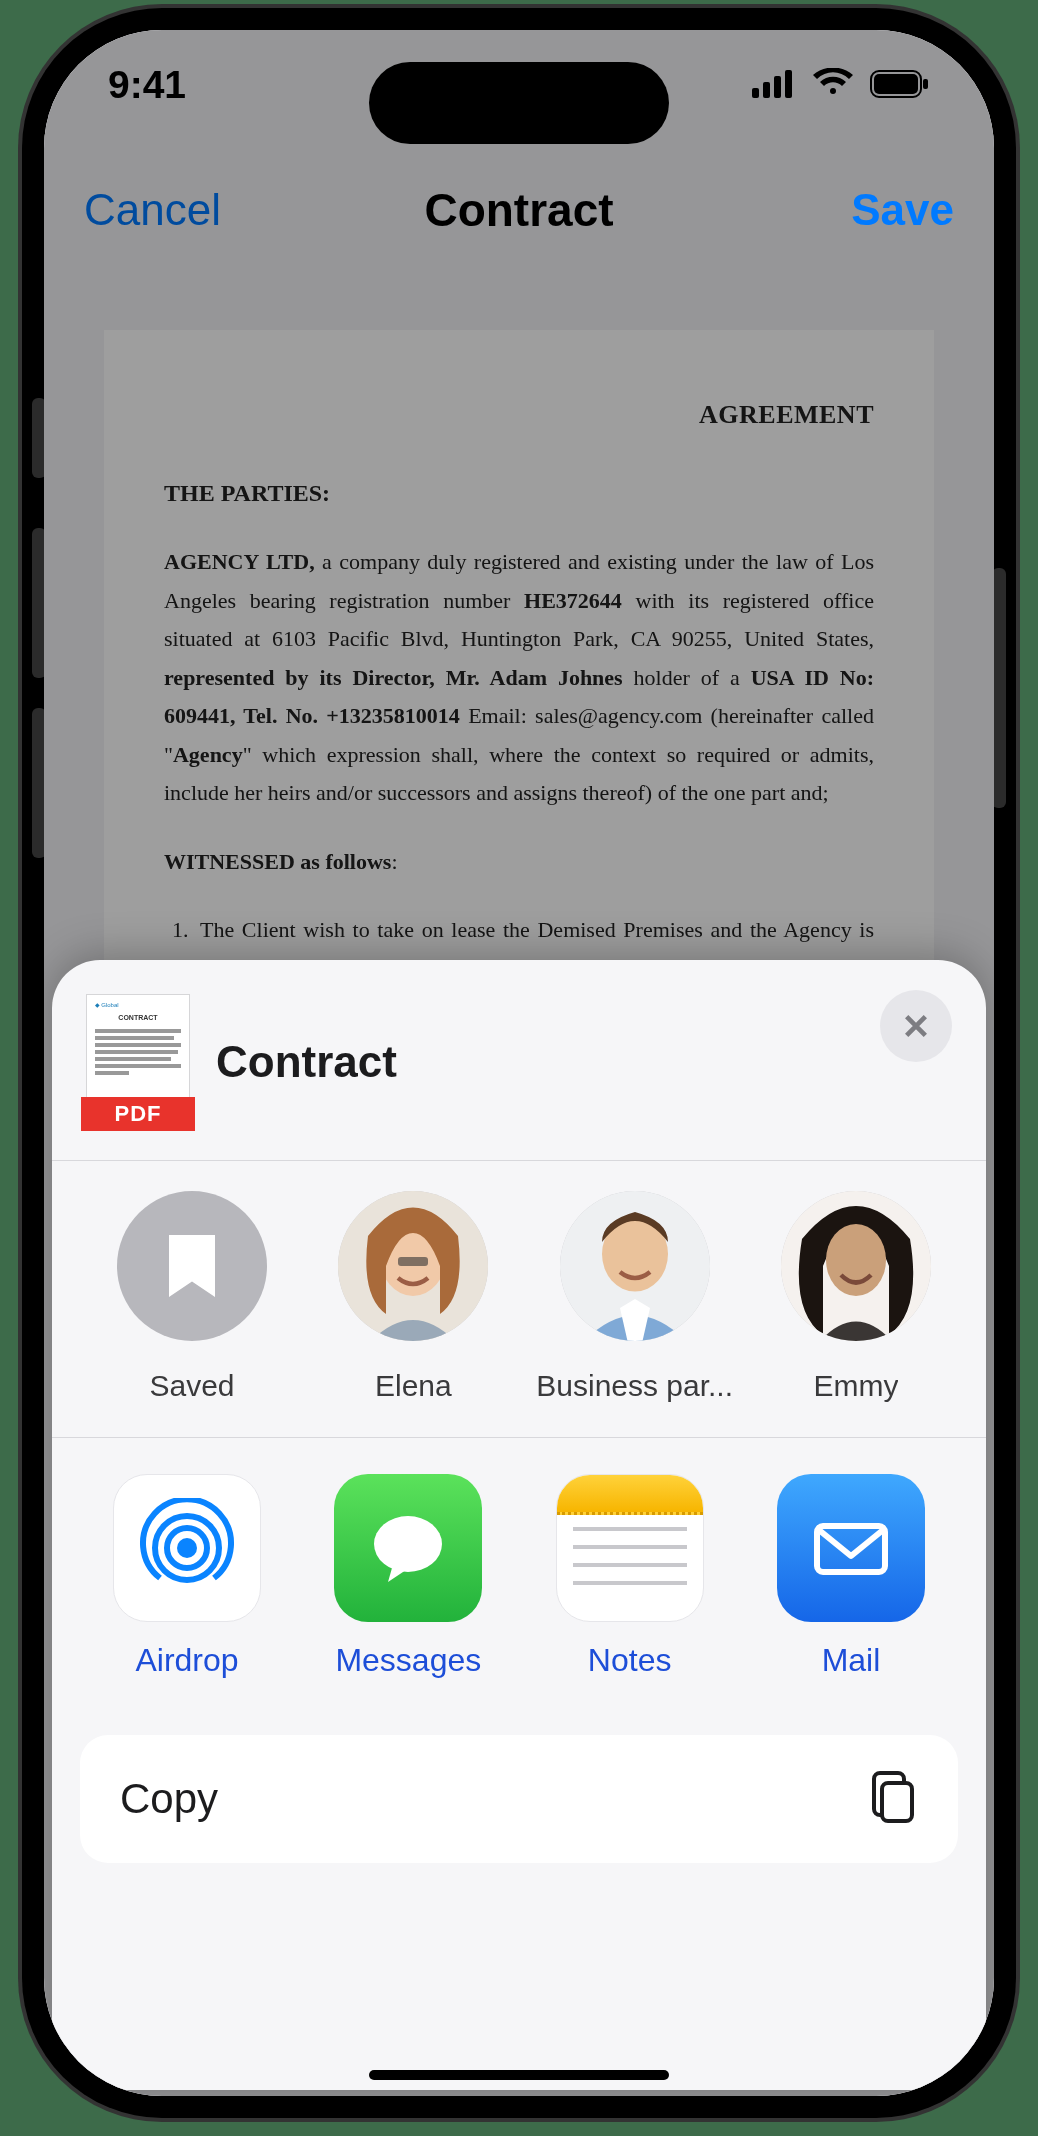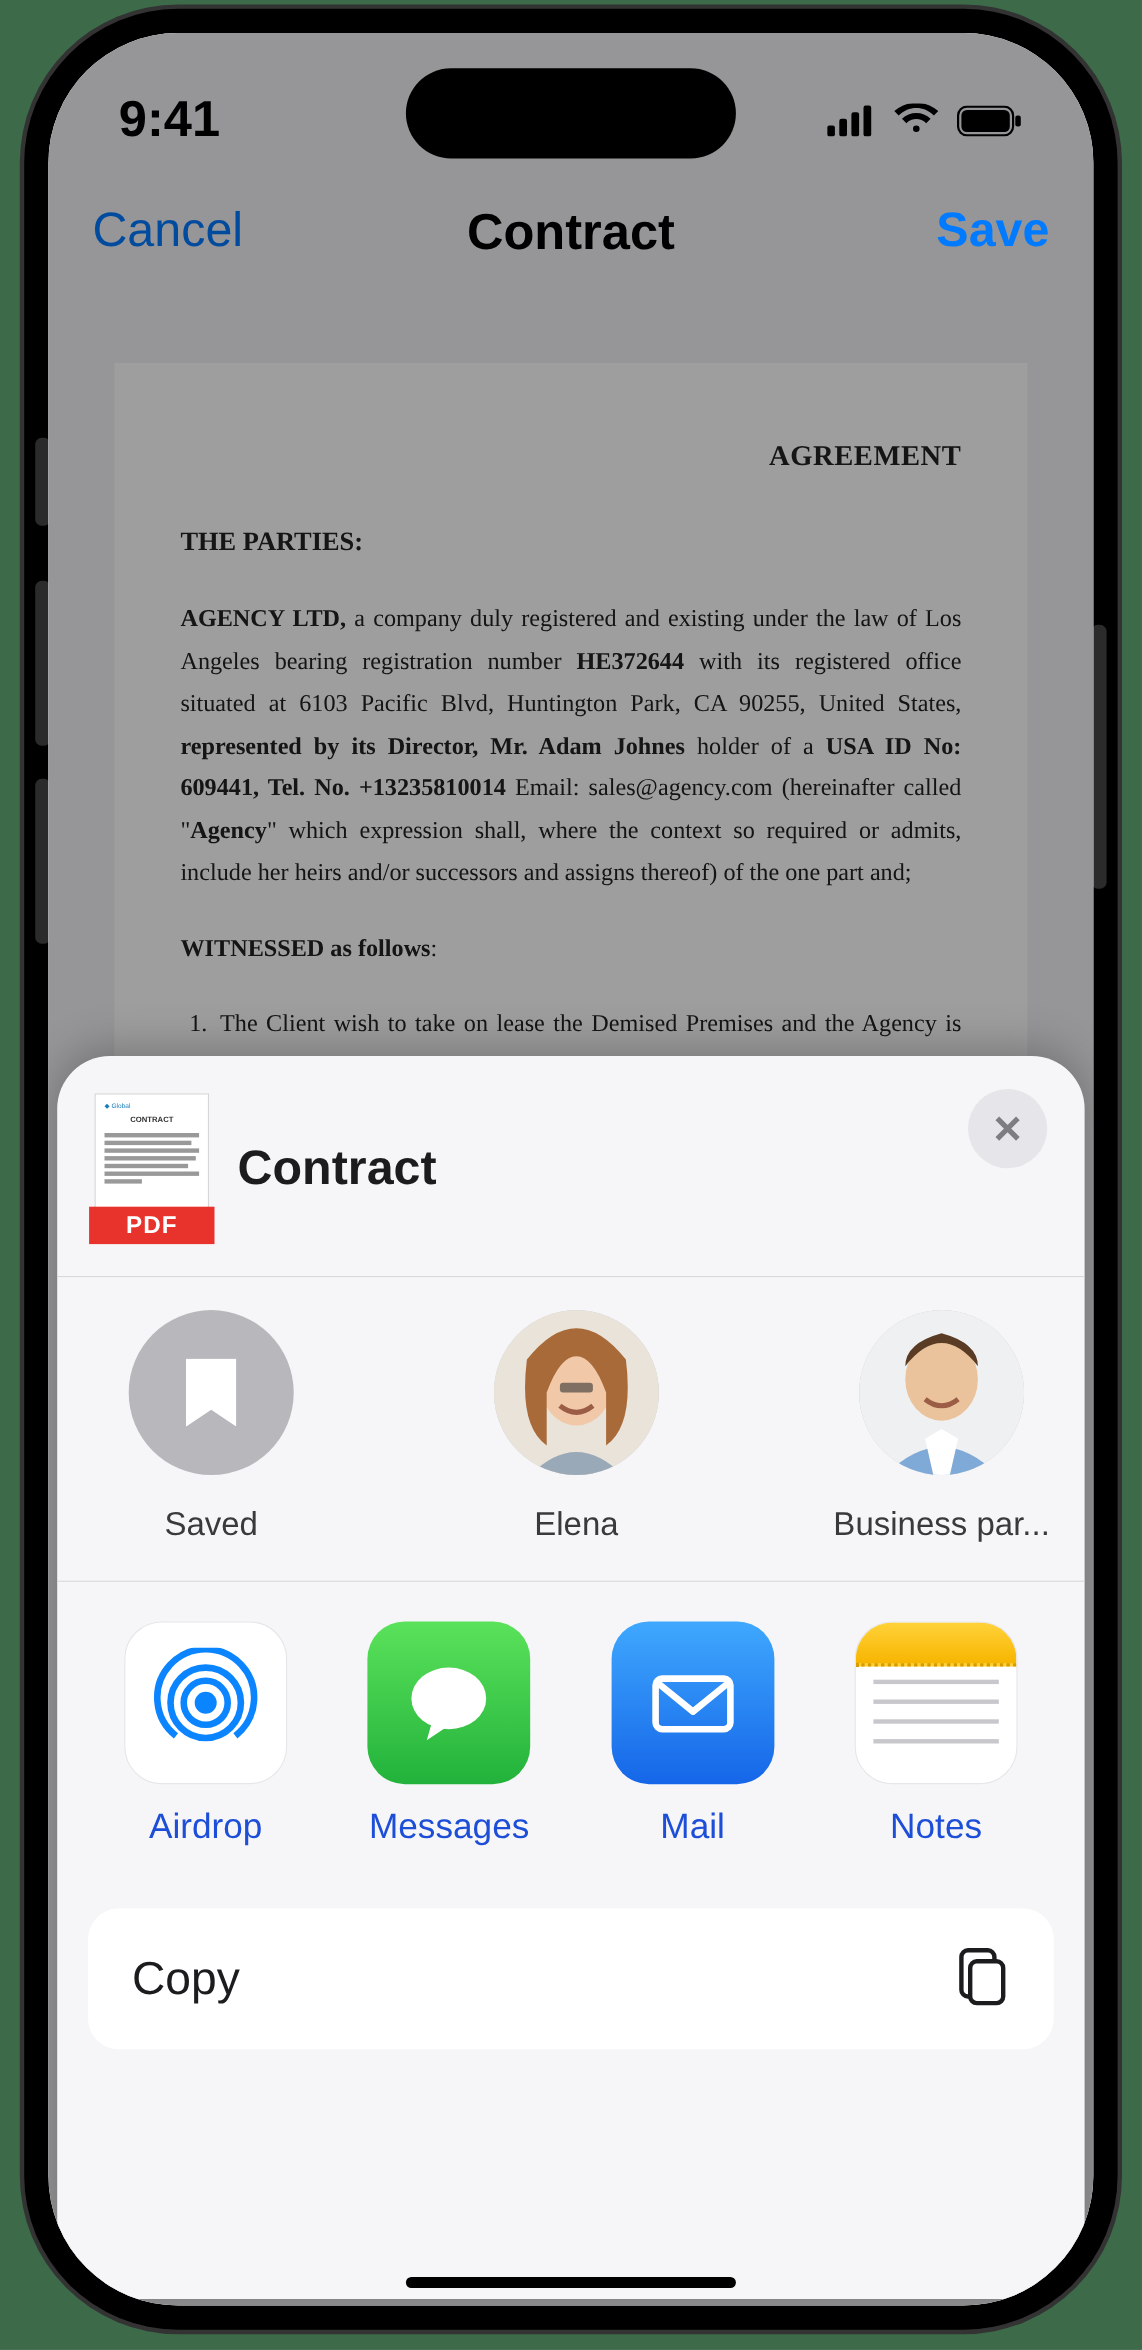--- a/index.html
+++ b/index.html
@@ -17,21 +17,21 @@
   .sb1 { left:10px; top:390px; width:14px; height:80px; }
   .sb2 { left:10px; top:520px; width:14px; height:150px; }
   .sb3 { left:10px; top:700px; width:14px; height:150px; }
   .sb4 { right:10px; top:560px; width:14px; height:240px; }
 
   
   .app-bg { position:absolute; inset:0; background:#F2F2F6; }
   .dim { position:absolute; inset:0; background:rgba(0,0,0,0.38); }
 
   
-  .status { position:absolute; top:43px; left:0; right:0; height:70px; display:flex; justify-content:space-between; align-items:center; padding:0 64px; font-weight:600; font-size:46px; }
+  .status { position:absolute; top:20px; left:0; right:0; height:70px; display:flex; justify-content:space-between; align-items:center; padding:0 64px; font-weight:600; font-size:39px; }
   .status .right { display:flex; gap:16px; align-items:center; }
 
   
   .island { position:absolute; top:32px; left:50%; transform:translateX(-50%); width:300px; height:82px; background:#000; border-radius:50px; }
 
   
   .nav { position:absolute; top:120px; left:0; right:0; height:120px; display:flex; align-items:center; justify-content:space-between; padding:0 40px; }
   .nav .cancel { color:#007AFF; font-size:44px; }
   .nav .title { position:absolute; left:0; right:0; text-align:center; font-size:46px; font-weight:700; color:#000; }
   .nav .save { color:#007AFF; font-size:44px; font-weight:600; z-index:1; }
@@ -197,20 +197,32 @@
               <rect width="100" height="100" fill="#eef0f2"></rect>
               <ellipse cx="50" cy="42" rx="22" ry="25" fill="#eac29b"></ellipse>
               <path d="M28 34 Q50 6 72 34 Q72 20 50 14 Q28 20 28 34Z" fill="#5a3b24"></path>
               <path d="M40 54 Q50 62 60 54" stroke="#9b5d45" stroke-width="3" fill="none"></path>
               <path d="M16 100 Q50 66 84 100 Z" fill="#7fa9d6"></path>
               <path d="M40 78 L50 72 L60 78 L55 100 L45 100 Z" fill="#fff"></path>
             </svg>
           </div>
           <div class="contact-label">Business par...</div>
         </div>
+        <div class="contact">
+          <div class="avatar">
+            <svg viewBox="0 0 100 100" width="150" height="150">
+              <rect width="100" height="100" fill="#f5f1ee"></rect>
+              <path d="M14 32 Q50 -12 86 32 Q94 80 72 96 L72 50 Q62 24 50 24 Q38 24 28 50 L28 96 Q6 80 14 32Z" fill="#1b1410"></path>
+              <ellipse cx="50" cy="46" rx="20" ry="24" fill="#caa07a"></ellipse>
+              <path d="M40 56 Q50 66 60 56" stroke="#7a4a3a" stroke-width="3" fill="none"></path>
+              <path d="M26 100 Q50 74 74 100 Z" fill="#3a3634"></path>
+            </svg>
+          </div>
+          <div class="contact-label">Emmy</div>
+        </div>
       </div>
 
       <div class="hr"></div>
 
       <div class="apps-row">
         <div class="app-item">
           <div class="app-icon" style="background:#fff;border:1px solid #e6e6ea;">
             <svg width="100" height="100" viewBox="0 0 100 100">
               <circle cx="50" cy="50" r="10" fill="#0a84ff"></circle>
               <circle cx="50" cy="50" r="20" fill="none" stroke="#0a84ff" stroke-width="6"></circle>
@@ -221,42 +233,42 @@
           <div class="app-label">Airdrop</div>
         </div>
         <div class="app-item">
           <div class="app-icon" style="background:linear-gradient(180deg,#5BE25B,#22B23B);">
             <svg width="100" height="100" viewBox="0 0 100 100">
               <ellipse cx="50" cy="46" rx="34" ry="28" fill="#fff"></ellipse>
               <path d="M34 70 L30 84 L48 72 Z" fill="#fff"></path>
             </svg>
           </div>
           <div class="app-label">Messages</div>
-        </div>
-        <div class="app-item">
-          <div class="app-icon" style="background:linear-gradient(180deg,#3FA8FE,#1566E8);">
-            <svg width="100" height="100" viewBox="0 0 100 100">
-              <rect x="16" y="28" width="68" height="46" rx="6" fill="none" stroke="#fff" stroke-width="6"></rect>
-              <path d="M18 32 L50 58 L82 32" fill="none" stroke="#fff" stroke-width="6" stroke-linejoin="round"></path>
-            </svg>
-          </div>
-          <div class="app-label">Mail</div>
         </div>
         <div class="app-item">
           <div class="app-icon" style="background:#fff;border:1px solid #e6e6ea;overflow:hidden;flex-direction:column;">
             <div style="height:40px;width:100%;background:linear-gradient(180deg,#FFD23A,#F7B500);border-bottom:3px dotted #d89b00;"></div>
             <div style="flex:1;width:100%;padding:12px 16px;">
               <div style="height:4px;background:#C8C8CC;margin-bottom:14px;"></div>
               <div style="height:4px;background:#C8C8CC;margin-bottom:14px;"></div>
               <div style="height:4px;background:#C8C8CC;margin-bottom:14px;"></div>
               <div style="height:4px;background:#C8C8CC;"></div>
             </div>
           </div>
           <div class="app-label">Notes</div>
         </div>
+        <div class="app-item">
+          <div class="app-icon" style="background:linear-gradient(180deg,#3FA8FE,#1566E8);">
+            <svg width="100" height="100" viewBox="0 0 100 100">
+              <rect x="16" y="28" width="68" height="46" rx="6" fill="none" stroke="#fff" stroke-width="6"></rect>
+              <path d="M18 32 L50 58 L82 32" fill="none" stroke="#fff" stroke-width="6" stroke-linejoin="round"></path>
+            </svg>
+          </div>
+          <div class="app-label">Mail</div>
+        </div>
       </div>
 
       <div class="action-list">
         <div class="action-item">
           <span class="lbl">Copy</span>
           <span>
             <svg width="50" height="56" viewBox="0 0 50 56" fill="none" stroke="#1c1c1e" stroke-width="4">
               <rect x="14" y="14" width="30" height="38" rx="6"></rect>
               <path d="M36 14 V10 a6 6 0 0 0 -6 -6 H12 a6 6 0 0 0 -6 6 v30 a6 6 0 0 0 6 6 h2"></path>
             </svg>

